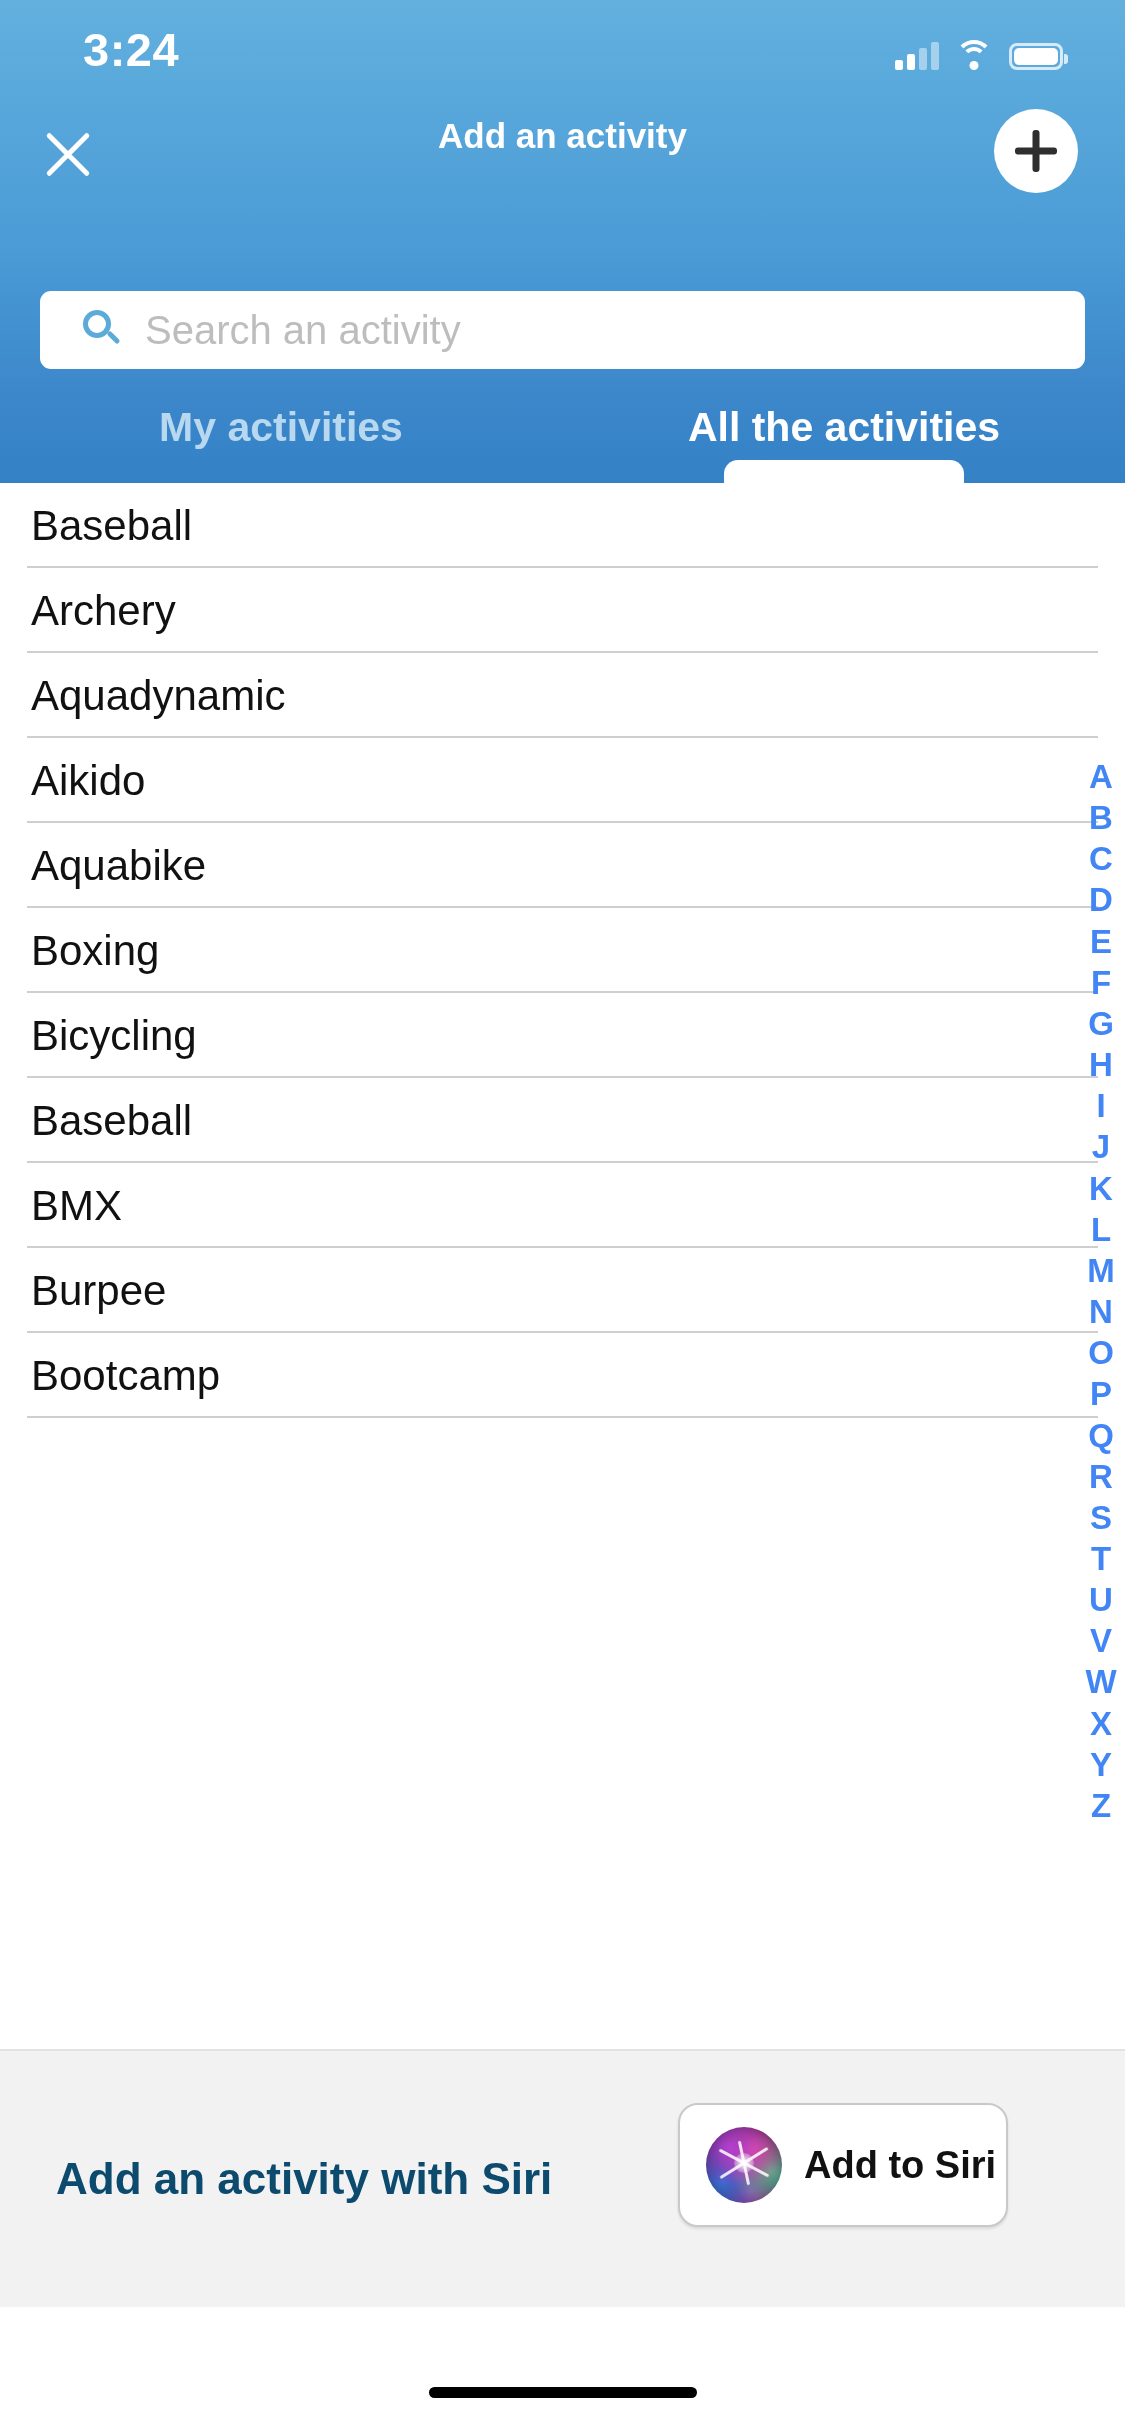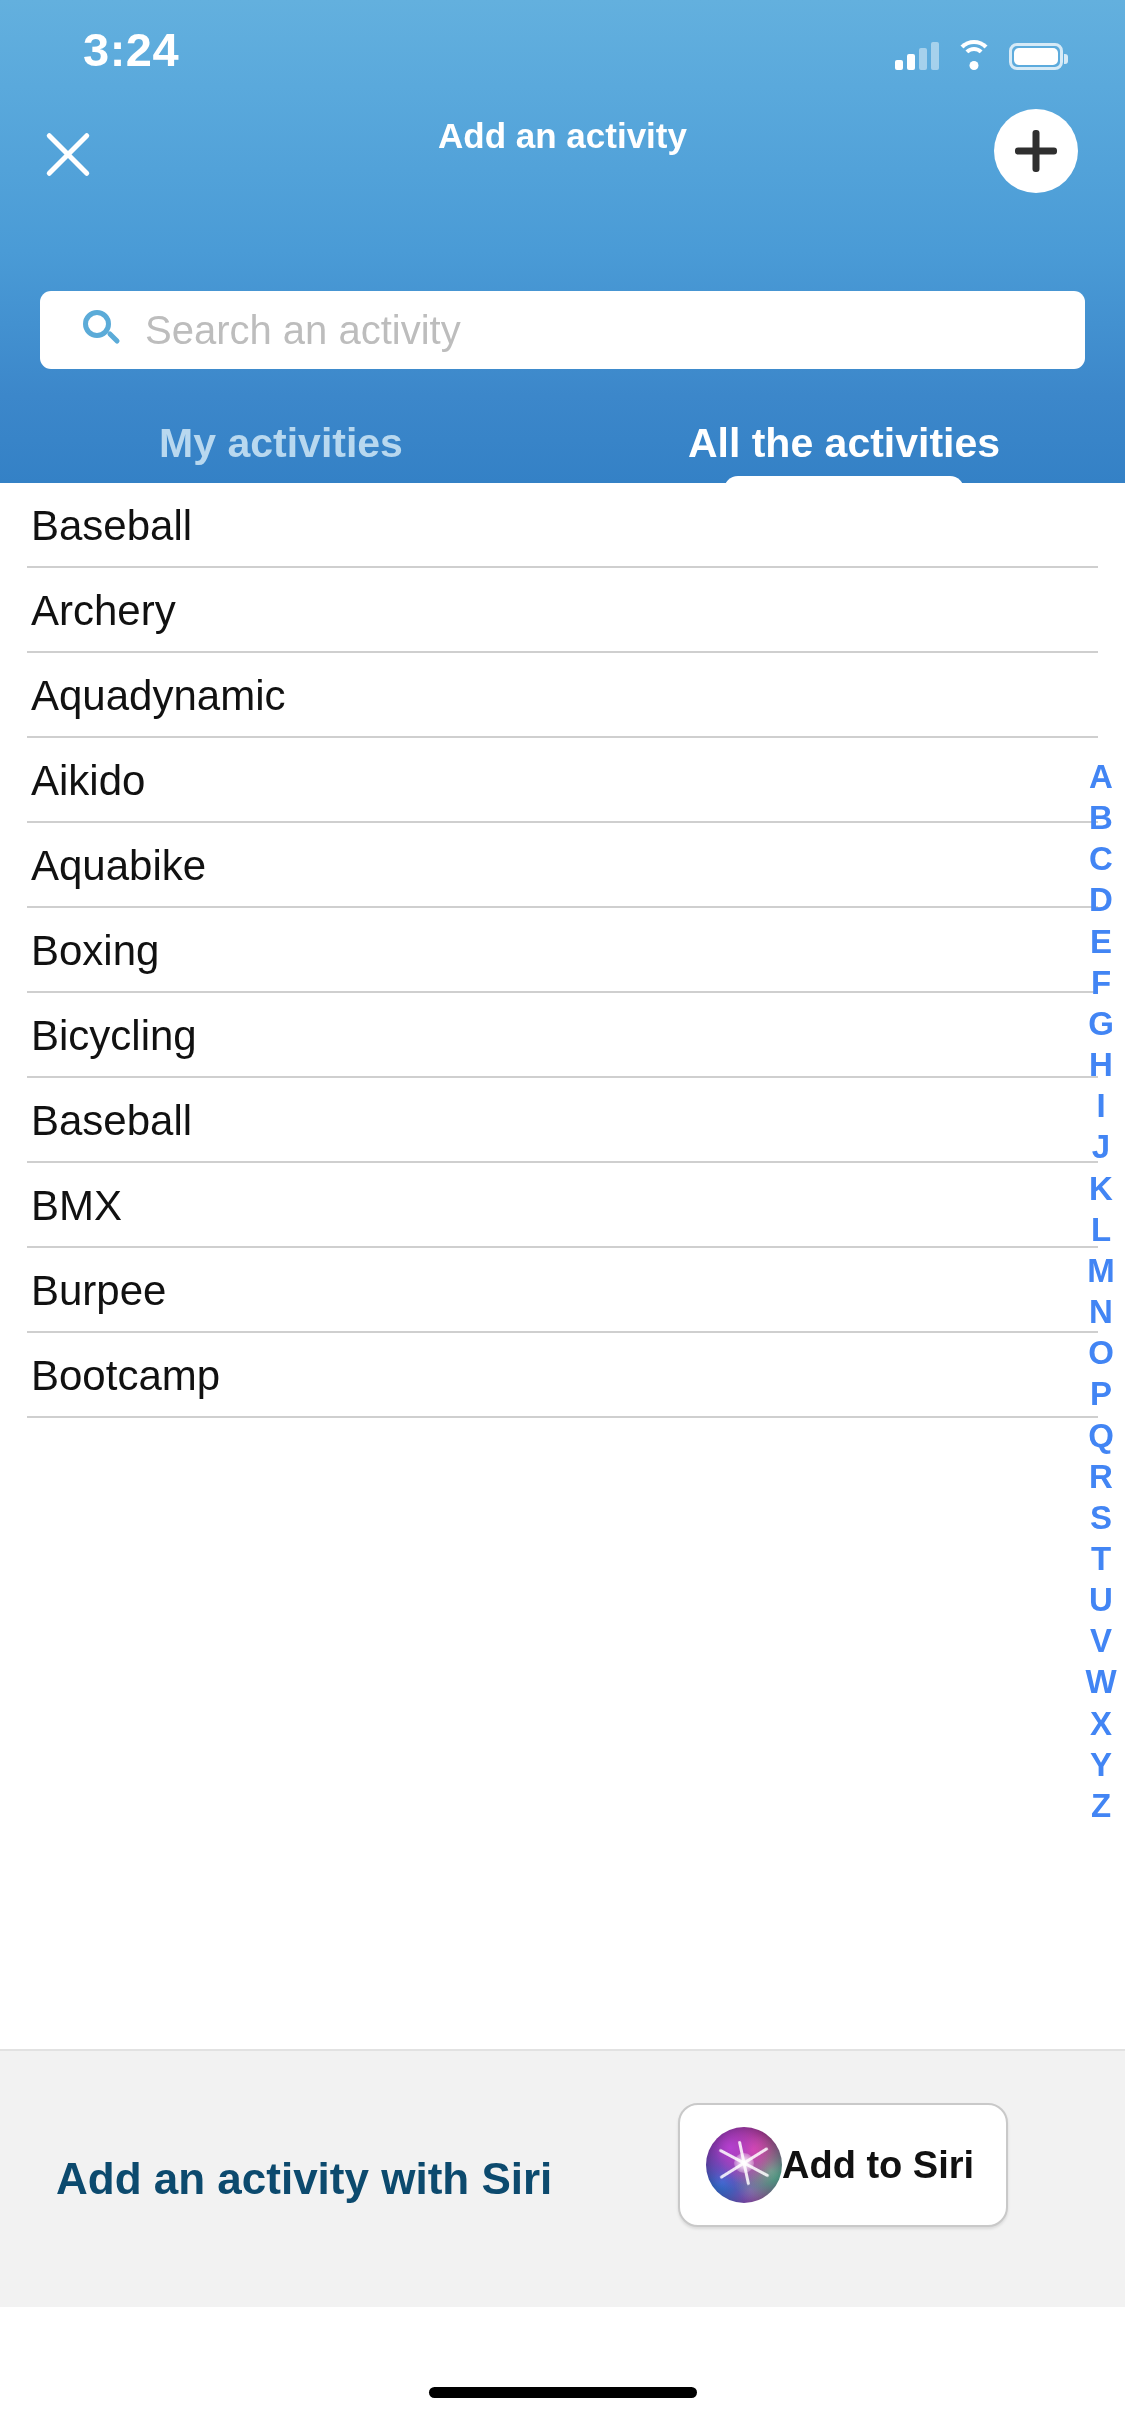--- a/index.html
+++ b/index.html
@@ -121,21 +121,21 @@
   }
   .search-input {
     flex:1; border:none; outline:none; background:transparent;
     font-family:"Liberation Sans", sans-serif;
     font-size:40px; color:#222; margin-left:24px; margin-right:30px;
   }
   .search-input::placeholder { color:#bdbdbd; }
 
   
   .tabs {
-    position:absolute; top:416px; left:0; width:1125px; height:83px;
+    position:absolute; top:400px; left:0; width:1125px; height:83px;
   }
   .tab {
     position:absolute; top:0; height:83px; width:562px;
     display:flex; align-items:flex-start; justify-content:center;
     padding-top:4px; cursor:pointer;
   }
   .tab-label { font-size:41px; font-weight:700; }
   .tab-inactive .tab-label { color:#b8d8ef; }
   .tab-active .tab-label { color:#ffffff; }
   .tab-indicator {
@@ -219,21 +219,21 @@
   .siri-orb .burst i:nth-child(1){ transform:translate(-50%,-50%) rotate(28deg); }
   .siri-orb .burst i:nth-child(2){ transform:translate(-50%,-50%) rotate(-32deg); }
   .siri-orb .burst i:nth-child(3){ transform:translate(-50%,-50%) rotate(78deg) scaleX(.8); }
   .siri-orb .core {
     position:absolute; left:50%; top:48%;
     transform:translate(-50%,-50%);
     width:20px; height:20px; border-radius:50%;
     background:radial-gradient(circle,#ffffff 0%, rgba(255,255,255,.25) 70%, rgba(255,255,255,0) 100%);
   }
   .siri-label {
-    font-size:38px; font-weight:700; color:#111111;
+    margin-left:22px; font-size:38px; font-weight:700; color:#111111;
   }
 
   
   .home-indicator {
     position:absolute; left:50%; transform:translateX(-50%);
     bottom:38px; width:268px; height:11px;
     background:#000000; border-radius:6px;
   }
 </style>
 </head>

